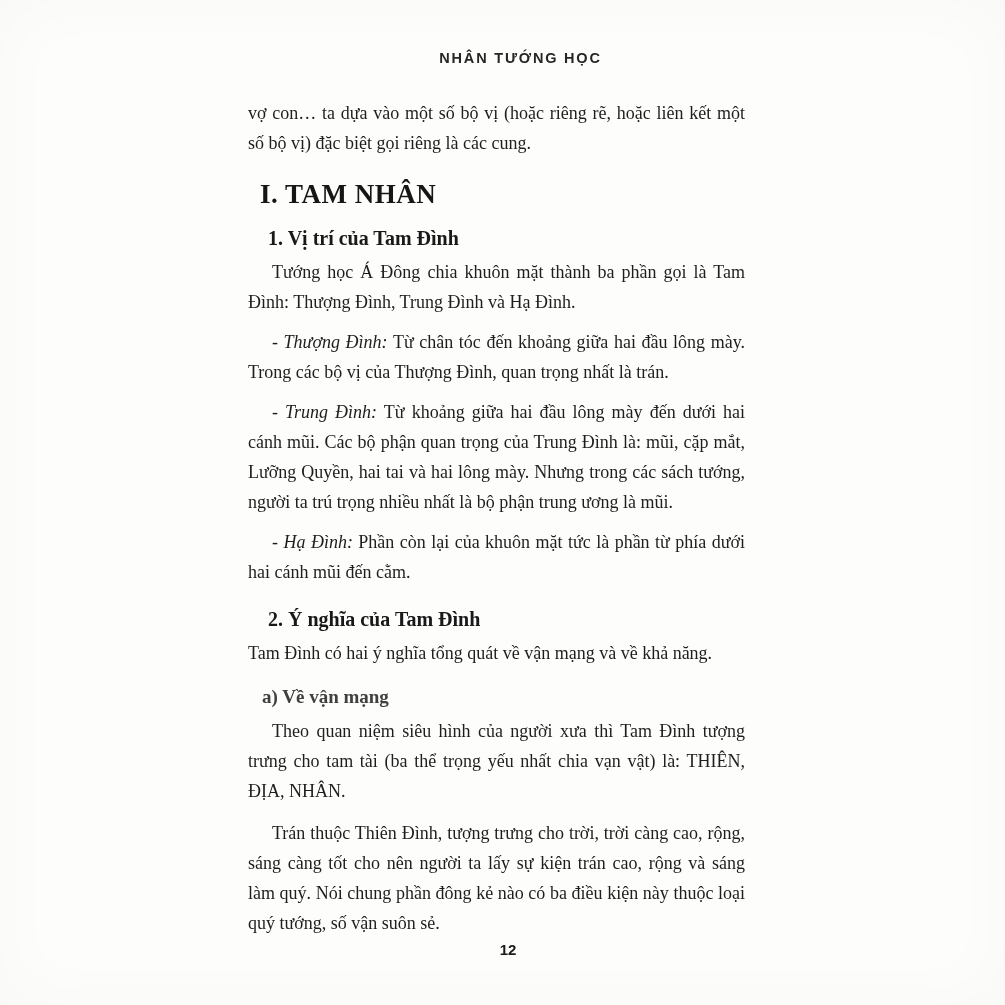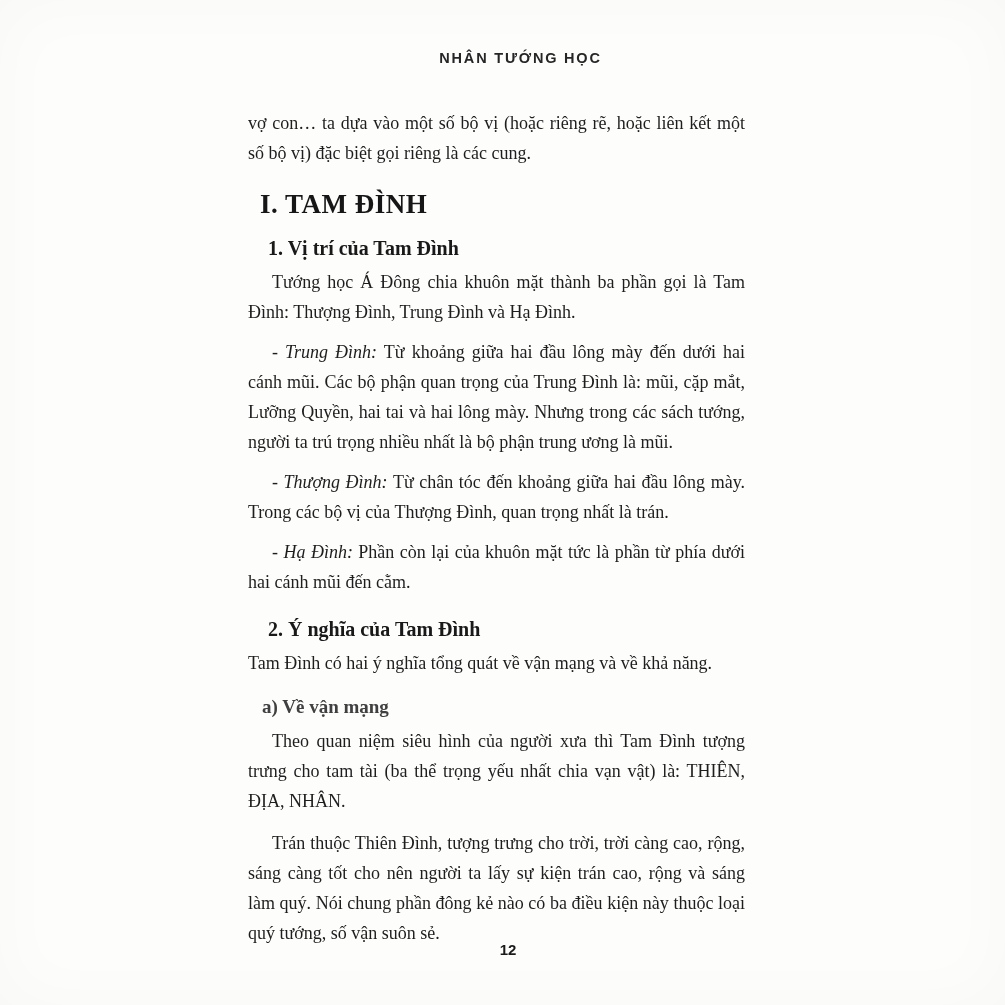--- a/index.html
+++ b/index.html
@@ -26,21 +26,21 @@
     text-align: center;
     font-family: "Liberation Sans", "DejaVu Sans", sans-serif;
     font-weight: 600;
     font-size: 14.5px;
     letter-spacing: 1.8px;
     color: #262626;
     padding-left: 36px;
   }
   .content {
     position: absolute;
-    top: 108px;
+    top: 98px;
     left: 248px;
     width: 497px;
   }
   .body-p {
     margin: 10px 0 0 0;
     font-size: 18px;
     line-height: 30px;
     text-align: justify;
     color: #1e1e1e;
   }
@@ -100,34 +100,34 @@
 <body>
 
 <div class="page">
 
   <div class="running-header">NHÂN TƯỚNG HỌC</div>
 
   <div class="content">
 
     <p class="body-p first">vợ con… ta dựa vào một số bộ vị (hoặc riêng rẽ, hoặc liên kết một số bộ vị) đặc biệt gọi riêng là các cung.</p>
 
-    <h1 class="section-h">I. TAM ĐÌNH</h1>
+    <h1 class="section-h">I. TAM NHÂN</h1>
 
     <h2 class="sub-h">1. Vị trí của Tam Đình</h2>
 
     <p class="body-p indent after-h">Tướng học Á Đông chia khuôn mặt thành ba phần gọi là Tam Đình: Thượng Đình, Trung Đình và Hạ Đình.</p>
 
     <p class="body-p indent">
-      <em class="def-term">- Trung Đình:</em>
-      <span>Từ khoảng giữa hai đầu lông mày đến dưới hai cánh mũi. Các bộ phận quan trọng của Trung Đình là: mũi, cặp mắt, Lưỡng Quyền, hai tai và hai lông mày. Nhưng trong các sách tướng, người ta trú trọng nhiều nhất là bộ phận trung ương là mũi.</span>
+      <em class="def-term">- Thượng Đình:</em>
+      <span>Từ chân tóc đến khoảng giữa hai đầu lông mày. Trong các bộ vị của Thượng Đình, quan trọng nhất là trán.</span>
     </p>
 
     <p class="body-p indent">
-      <em class="def-term">- Thượng Đình:</em>
-      <span>Từ chân tóc đến khoảng giữa hai đầu lông mày. Trong các bộ vị của Thượng Đình, quan trọng nhất là trán.</span>
+      <em class="def-term">- Trung Đình:</em>
+      <span>Từ khoảng giữa hai đầu lông mày đến dưới hai cánh mũi. Các bộ phận quan trọng của Trung Đình là: mũi, cặp mắt, Lưỡng Quyền, hai tai và hai lông mày. Nhưng trong các sách tướng, người ta trú trọng nhiều nhất là bộ phận trung ương là mũi.</span>
     </p>
 
     <p class="body-p indent">
       <em class="def-term">- Hạ Đình:</em>
       <span>Phần còn lại của khuôn mặt tức là phần từ phía dưới hai cánh mũi đến cằm.</span>
     </p>
 
     <h2 class="sub-h big-gap">2. Ý nghĩa của Tam Đình</h2>
 
     <p class="body-p after-h">Tam Đình có hai ý nghĩa tổng quát về vận mạng và về khả năng.</p>

